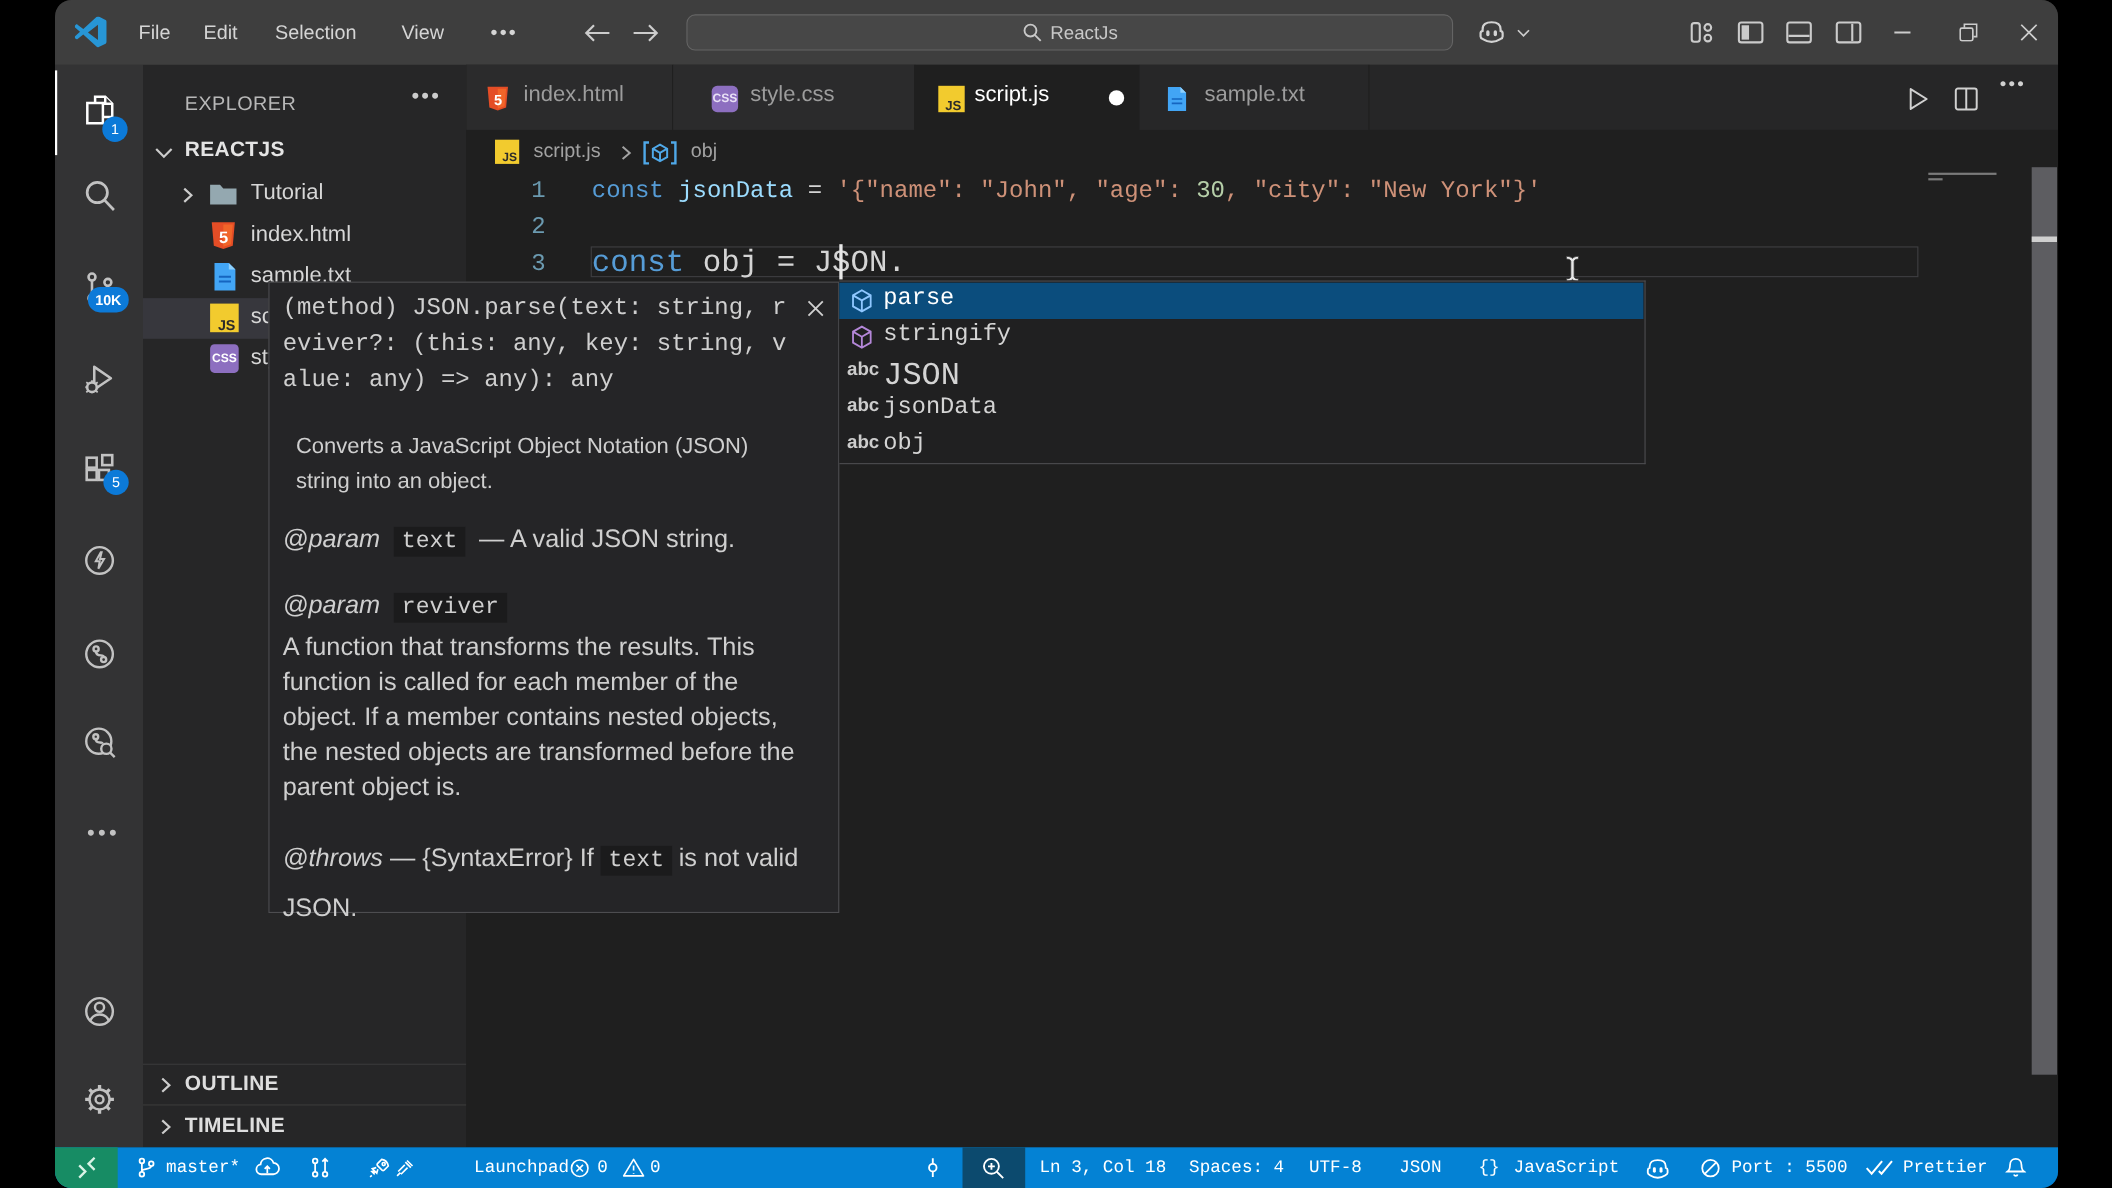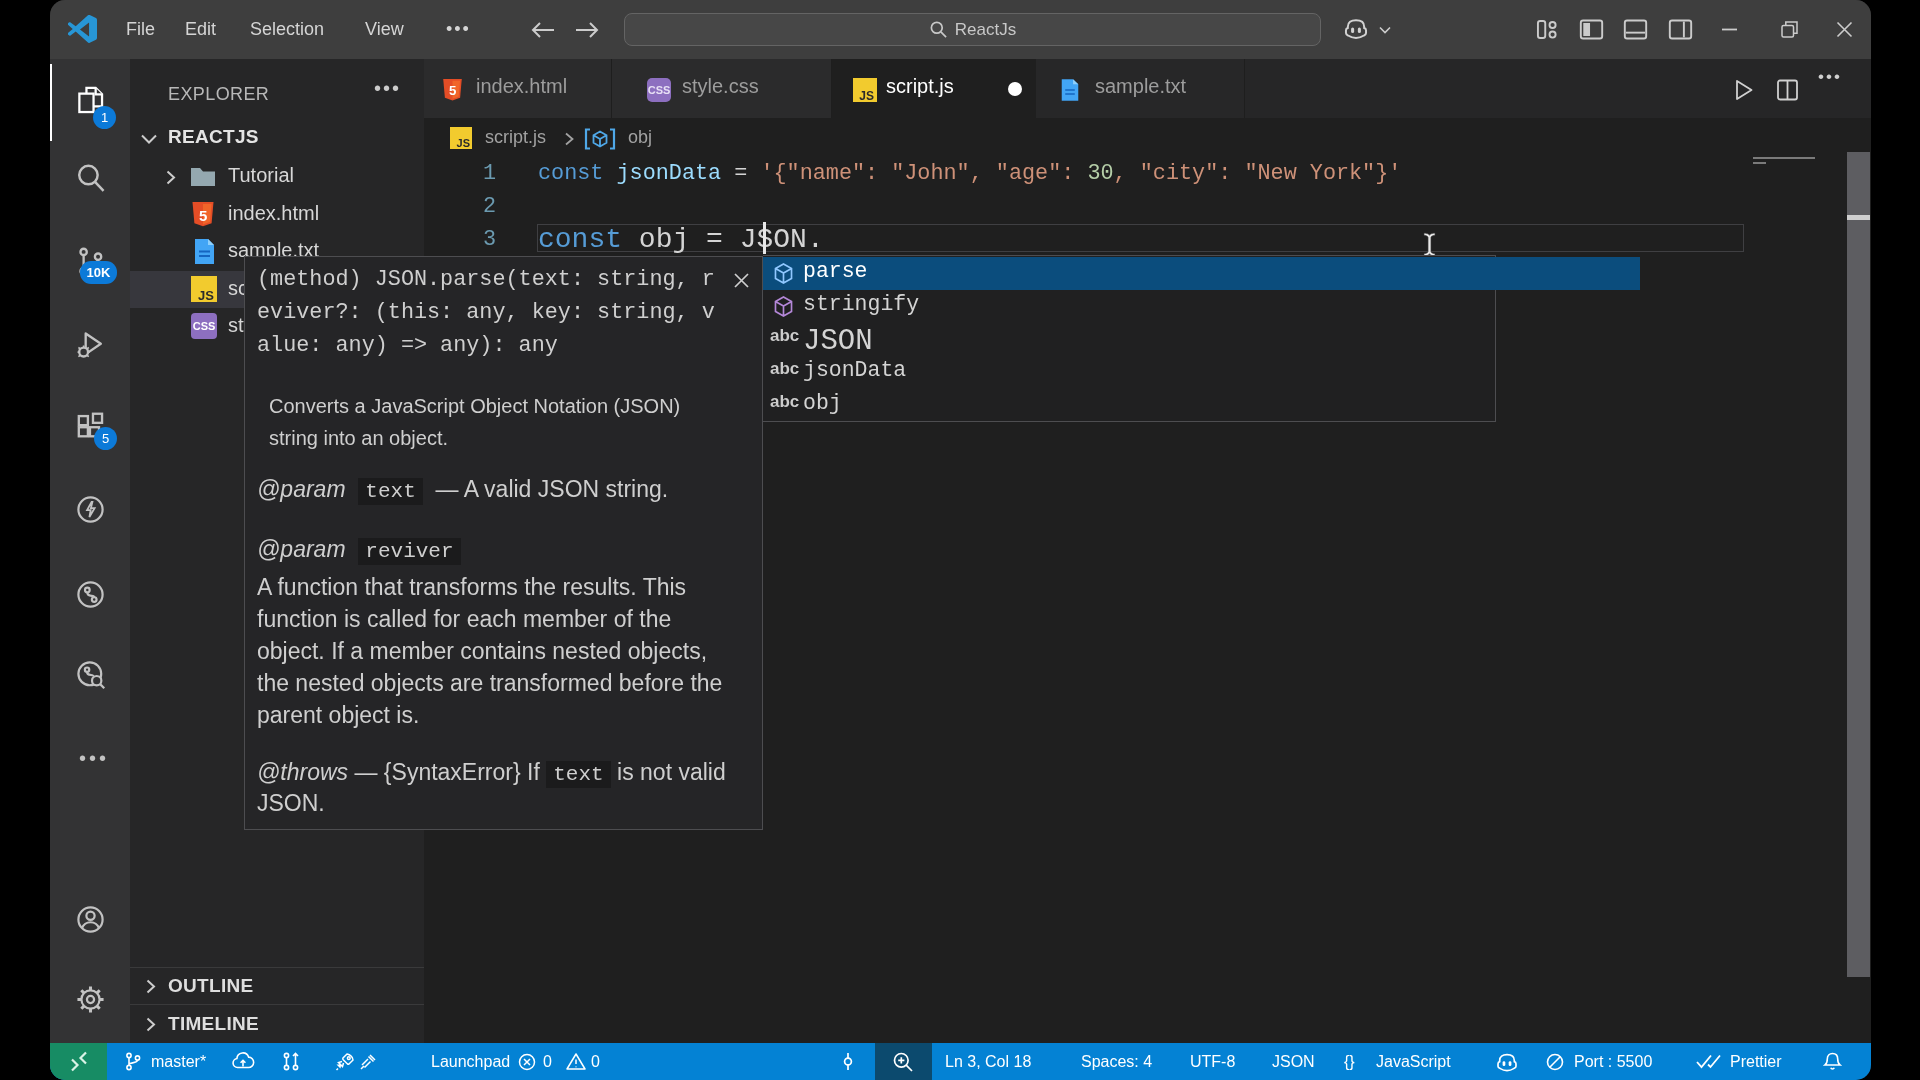--- a/index.html
+++ b/index.html
@@ -7,21 +7,21 @@
 body,.sans{font-family:"Liberation Sans",sans-serif;}
 .mono{font-family:"Liberation Mono",monospace;}
 .abs{position:absolute;}
 #win{position:absolute;left:50px;top:0;width:1821px;height:1080px;background:#1f1f1f;border-radius:15px;overflow:hidden;}
 #titlebar{position:absolute;left:0;top:0;width:1821px;height:59px;background:#3e3e3e;}
 .menu{position:absolute;top:0;height:59px;line-height:59px;color:#d5d5d5;font-size:18px;}
 #activity{position:absolute;left:0;top:59px;width:80px;height:984px;background:#333334;}
 #sidebar{position:absolute;left:80px;top:59px;width:294px;height:984px;background:#262627;}
 #editor{position:absolute;left:374px;top:59px;width:1447px;height:984px;background:#1f1f1f;}
 #statusbar{position:absolute;left:0;top:1043px;width:1821px;height:37px;background:#0482d4;color:#fff;font-size:16px;}
-.sbi{position:absolute;top:0;height:37px;line-height:37px;color:#fff;}
+.sbi{position:absolute;top:0;height:37px;line-height:37px;color:#fff;font-family:Liberation Mono, monospace;}
 .tab{position:absolute;top:0;height:59px;background:#2b2b2c;}
 .ticon{position:absolute;top:19px;}
 .badge{position:absolute;background:#0c7ad8;color:#fff;border-radius:11px;font-size:13px;text-align:center;font-family:"Liberation Sans",sans-serif;}
 svg{display:block;}
 </style>
 </head>
 <body>
 <div id="win">
   <div id="titlebar">
     <svg class="abs" style="left:18px;top:15px" width="29" height="29" viewBox="0 0 100 100">
@@ -269,24 +269,24 @@
       <div class="abs mono" style="left:12px;top:6px;font-size:21.8px;white-space:pre;line-height:33px;">(method) JSON.parse(text: string, r
 eviver?: (this: any, key: string, v
 alue: any) =&gt; any): any</div>
       <svg class="abs" style="left:488px;top:15px" width="17" height="17" viewBox="0 0 17 17" fill="none" stroke="#cfcfcf" stroke-width="1.7">
           <path d="M2 2 L15 15 M15 2 L2 15"></path>
         </svg>
       <div class="abs sans" style="left:24px;top:133px;font-size:20px;line-height:32px;">Converts a JavaScript Object Notation (JSON)<br>string into an object.</div>
       <div class="abs sans" style="left:12px;top:219px;font-size:23px;"><i>@param</i>&nbsp; <span class="mono" style="background:#1b1b1c;font-size:21px;padding:2px 7px;">text</span> &nbsp;— A valid JSON string.</div>
       <div class="abs sans" style="left:12px;top:279px;font-size:23px;"><i>@param</i>&nbsp; <span class="mono" style="background:#1b1b1c;font-size:21px;padding:2px 7px;">reviver</span></div>
       <div class="abs sans" style="left:12px;top:314px;font-size:23px;line-height:32px;">A function that transforms the results. This<br>function is called for each member of the<br>object. If a member contains nested objects,<br>the nested objects are transformed before the<br>parent object is.</div>
-      <div class="abs sans" style="left:12px;top:501px;font-size:23px;line-height:28px;"><i>@throws</i> — {SyntaxError} If <span class="mono" style="background:#1b1b1c;font-size:21px;padding:2px 7px;">text</span> is not valid<br>JSON.</div>
+      <div class="abs sans" style="left:12px;top:501px;font-size:23px;line-height:43px;"><i>@throws</i> — {SyntaxError} If <span class="mono" style="background:#1b1b1c;font-size:21px;padding:2px 7px;">text</span> is not valid<br>JSON.</div>
     </div>
     <div class="abs" style="left:713px;top:255px;width:733px;height:167px;background:#202021;border:1px solid #4d4d50;border-left:none;">
-      <div class="abs" style="left:0;top:1px;width:877px;height:33px;background:#0b4d7d;">
+      <div class="abs" style="left:0;top:1px;width:731px;height:33px;background:#0b4d7d;">
         <svg class="abs" style="left:8px;top:4px" width="25" height="25" viewBox="0 0 24 24" fill="none" stroke="#8fc7ff" stroke-width="1.6">
             <path d="M12 2.8 L19.7 7.2 V16.8 L12 21.2 L4.3 16.8 V7.2 z M4.3 7.2 L12 11.6 L19.7 7.2 M12 11.6 V21.2"></path>
           </svg>
         <span class="abs mono" style="left:40px;top:2px;font-size:21.5px;color:#ffffff;">parse</span>
       </div>
       <div class="abs" style="left:0;top:34px;width:731px;height:33px;">
         <svg class="abs" style="left:8px;top:4px" width="25" height="25" viewBox="0 0 24 24" fill="none" stroke="#b487d8" stroke-width="1.6">
             <path d="M12 2.8 L19.7 7.2 V16.8 L12 21.2 L4.3 16.8 V7.2 z M4.3 7.2 L12 11.6 L19.7 7.2 M12 11.6 V21.2"></path>
           </svg>
         <span class="abs mono" style="left:40px;top:2px;font-size:21.5px;color:#d4d4d4;">stringify</span>

